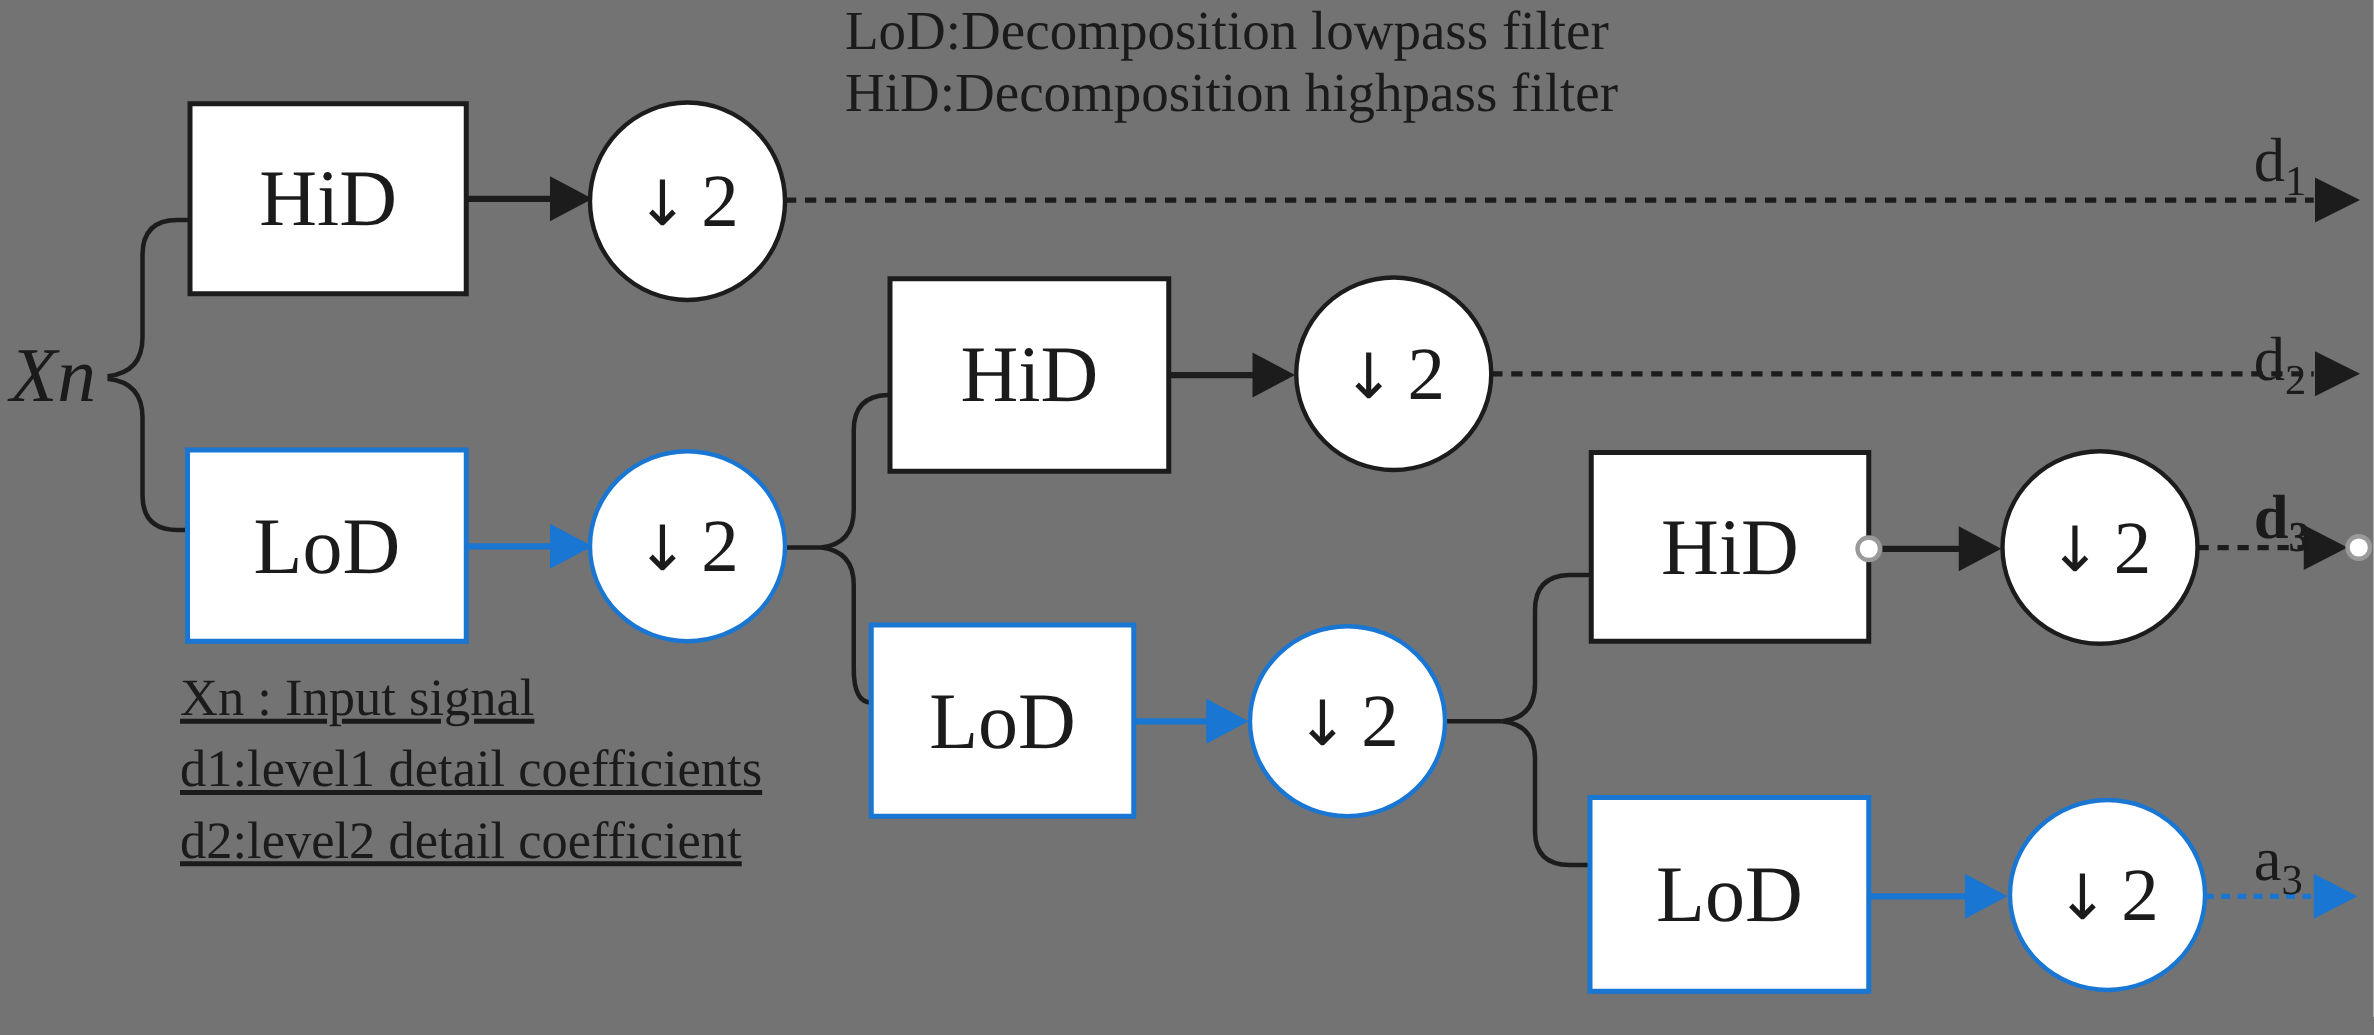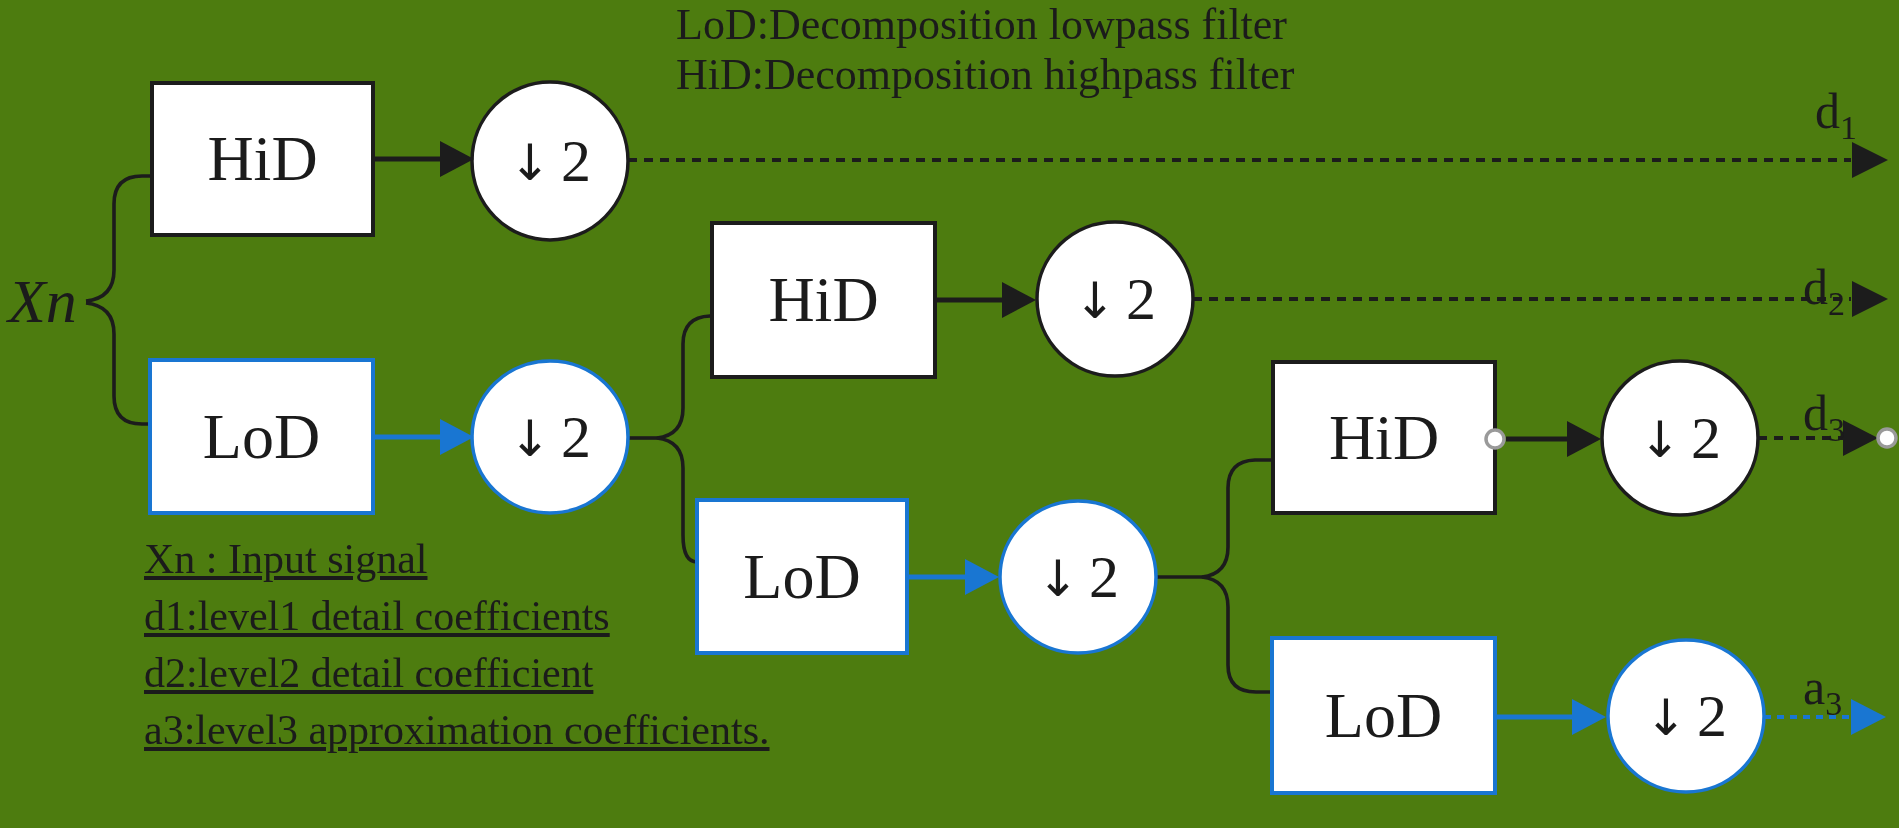--- a/index.html
+++ b/index.html
@@ -1,16 +1,16 @@
 <!DOCTYPE html>
 <html><head>
 <meta charset="utf-8">
 <style>
   html,body{margin:0;padding:0;background:#ffffff;}
-  #stage{position:relative;width:1899px;height:828px;background:#4d7c0f;overflow:hidden;
+  #stage{position:relative;width:1899px;height:828px;background:#737373;overflow:hidden;
          font-family:"Liberation Serif","DejaVu Serif",serif;color:#1b1b1b;}
   .lbl{position:absolute;white-space:nowrap;}
   .hdr{font-size:44px;line-height:50px;}
   .legend-line{font-size:42px;line-height:57px;}
   .xn{font-size:62px;font-style:italic;}
   .boxlbl{position:absolute;display:flex;align-items:center;justify-content:center;
           font-size:64px;}
   .circlbl{position:absolute;display:flex;align-items:center;justify-content:center;gap:10px;
            font-size:60px;}
   .circlbl .dn-arrow{font-family:"DejaVu Sans",sans-serif;font-size:50px;transform:translateY(2px);}
@@ -113,33 +113,32 @@
   </div>
   <div class="circlbl" style="left:1602px;top:361px;width:156px;height:154px;">
     <span class="dn-arrow">↓</span>
       <span>2</span>
   </div>
   <div class="circlbl" style="left:1608px;top:640px;width:156px;height:152px;">
     <span class="dn-arrow">↓</span>
       <span>2</span>
   </div>
 
-  <div class="lbl outlbl" style="left:1803px;top:82px;margin-left:12px;">
+  <div class="lbl outlbl" style="left:1803px;top:99px;">
     <span>d</span><sub>1</sub>
   </div>
   <div class="lbl outlbl" style="left:1803px;top:232px;margin-top:26px;">
     <span>d</span><sub>2</sub>
   </div>
-  <div class="lbl outlbl" style="left:1803px;top:384px;">
+  <div class="lbl outlbl" style="left:1803px;top:384px;font-weight:bold;">
     <span>d</span><sub>3</sub>
   </div>
   <div class="lbl outlbl" style="left:1803px;top:658px;">
     <span>a</span><sub>3</sub>
   </div>
 
   <div class="lbl" style="left:144px;top:531px;text-decoration:underline;">
     <div class="legend-line">Xn : Input signal</div>
     <div class="legend-line">d1:level1 detail coefficients</div>
     <div class="legend-line">d2:level2 detail coefficient</div>
-    <div class="legend-line">a3:level3 approximation coefficients.</div>
   </div>
 
 </div>
 
 </body></html>

